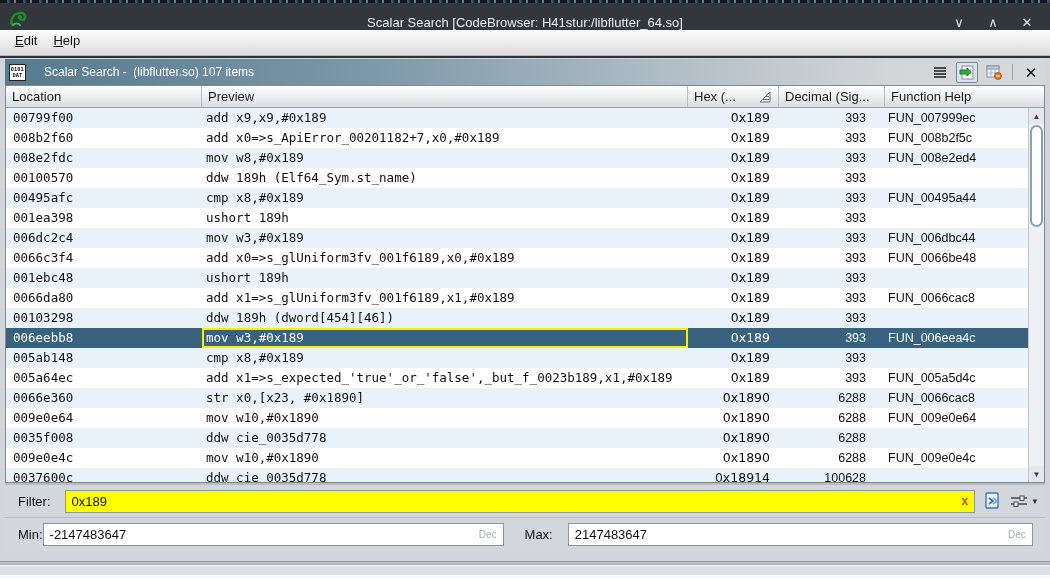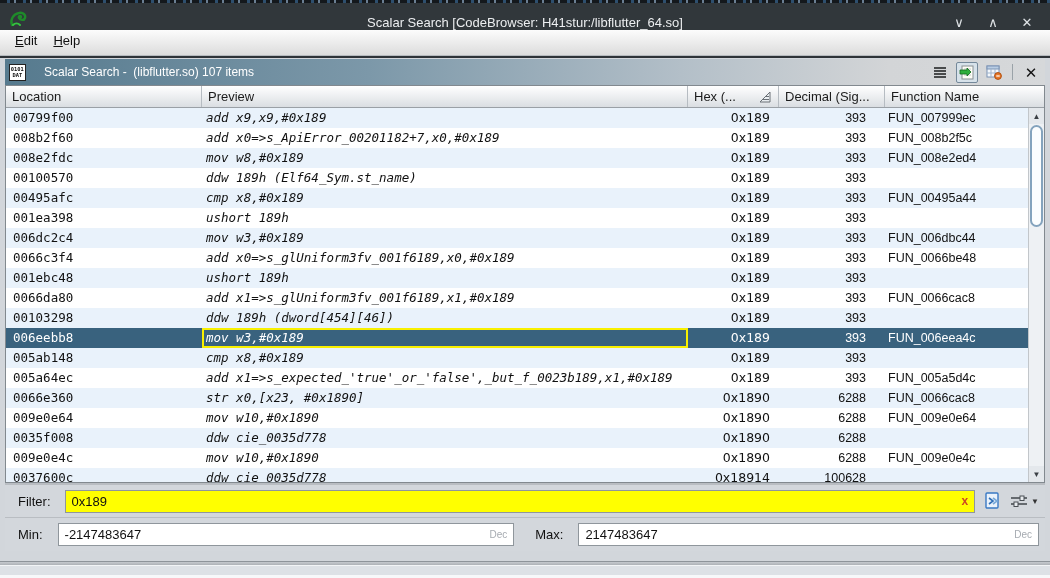--- a/index.html
+++ b/index.html
@@ -45,41 +45,41 @@
   .th-spacer { flex:1 1 auto; border-right:none; }
   .tscroll-corner { width:16px; background:linear-gradient(#ffffff,#dadee2); }
 
   .tbody-outer { display:flex; height:374px; overflow:hidden; }
   .tbody { flex:1 1 auto; overflow:hidden; background:#fff; }
   .trow { display:flex; height:20px; align-items:flex-end; font-size:12.5px; color:#111; }
   .trow.alt { background:#e9f2fb; }
   .trow.selected { background:#39627e; color:#fff; }
   .td { overflow:hidden; white-space:nowrap; height:20px; line-height:20px; }
   .td-loc  { width:196px; padding-left:7px;  font-family:"DejaVu Sans Mono",monospace; }
-  .td-prev { width:486px; padding-left:4px;  font-family:"DejaVu Sans Mono",monospace;font-style:italic; }
+  .td-prev { width:486px; padding-left:4px;  font-family:"DejaVu Sans Mono",monospace; }
   .trow.selected .td-prev { border:2px solid #f8f000; line-height:16px; padding-left:2px; }
   .td-hex  { width:91px;  padding-right:9px;  text-align:right; font-family:"DejaVu Sans","Liberation Sans",sans-serif; }
   .td-dec  { width:106px; padding-right:19px; text-align:right; }
   .td-fun  { flex:1 1 auto; padding-left:3px; }
 
   
   .vscroll { width:16px; flex:0 0 auto; background:#eef1f4; border-left:1px solid #c2c6ca; display:flex; flex-direction:column; align-items:center; }
   .vs-btn { width:16px; height:16px; display:flex; align-items:center; justify-content:center; font-size:8px; color:#3a3f44; background:#e4e8ec; }
   .vs-track { flex:1 1 auto; width:16px; position:relative; }
   .vs-thumb { position:absolute; top:1px; left:1px; width:13px; height:102px; background:#fbfdfe; border:2px solid #84a3bd; border-radius:7px; }
 
   
   .filter-row, .range-row { background:#d3d7dc; display:flex; align-items:center; flex:0 0 auto; padding:0 6px 0 13px; border-top:1px solid #eef0f2; }
   .filter-row { height:34px; border-top:2px solid #b9bdc2; }
   .range-row { height:34px; border-top:1px solid #b9bdc2;text-align:right; }
   .frow-label { color:#111; font-size:13px; flex:0 0 auto; }
   .field { height:23px; border:1px solid #8f969c; background:#fff; display:flex; align-items:center; padding:0 6px; font-size:13px; color:#111; position:relative; }
   .filter-field { width:917px; margin-left:14px; background:#ffff00; }
   .clear-x { position:absolute; right:6px; color:#cc4a22; font-weight:bold; font-size:12px; line-height:1; }
-  .min-field { width:461px; margin-left:15px; }
+  .min-field { width:461px; }
   .max-field { width:465px; margin-left:15px; }
   .hint { margin-left:auto; color:#a6abb1; font-size:10px; }
   .max-label { margin-left:21px; }
   .ficon { margin-left:9px; display:flex; align-items:center; }
   .dd-arrow { font-size:8px; color:#333; margin-left:3px; }
 
   
   .status-divider { height:5px; background:linear-gradient(#c5c9ce,#aeb2b7); border-top:1px solid #8e949a; border-bottom:1px solid #f2f4f6; flex:0 0 auto; }
   .statusbar { flex:1 1 auto; background:#dde1e6; border-bottom:3px solid #f7f8fa; }
 </style>
@@ -167,21 +167,21 @@
           <svg class="sort-ic" width="13" height="12" viewBox="0 0 13 12">
             <path d="M1 11 L11 11 L11 1 Z" fill="#e9edf0" stroke="#6a7076" stroke-width="1"></path>
             <line x1="3" y1="8.5" x2="10" y2="8.5" stroke="#6a7076"></line>
             <line x1="6" y1="5.5" x2="10" y2="5.5" stroke="#6a7076"></line>
           </svg>
         </div>
         <div class="th" style="width:106px">
             <span>Decimal (Sig...</span>
           </div>
         <div class="th th-spacer">
-            <span>Function Name</span>
+            <span>Function Help</span>
           </div>
         <div class="tscroll-corner"></div>
       </div>
 
       <div class="tbody-outer">
         <div class="tbody">
             <div class="trow alt">
     <div class="td td-loc">00799f00</div>
     <div class="td td-prev">add x9,x9,#0x189</div>
     <div class="td td-hex">0x189</div>

